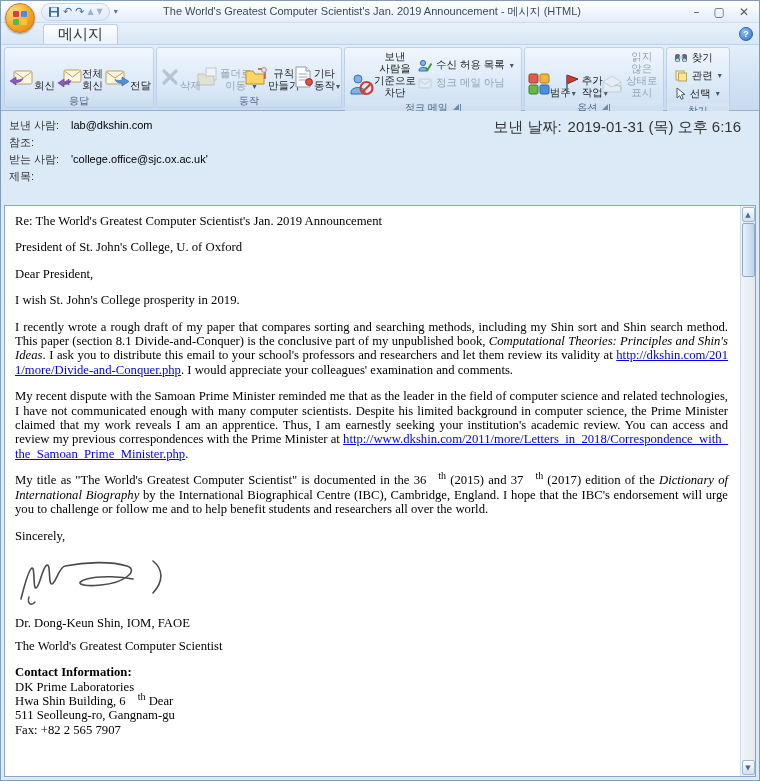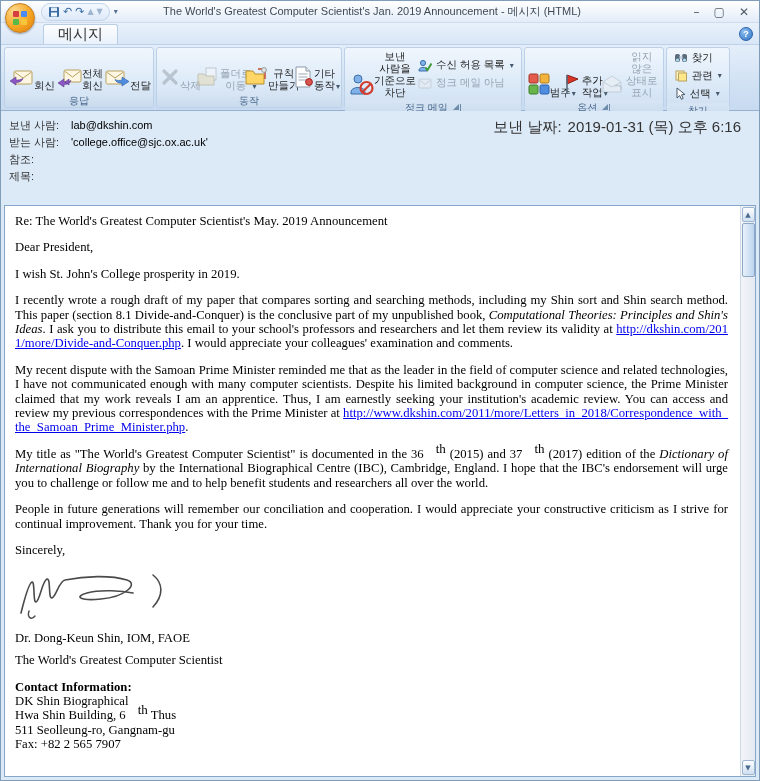--- a/index.html
+++ b/index.html
@@ -88,21 +88,21 @@
     flex:1; padding:8px 12px 0 10px; overflow:hidden;
     font-family:"Liberation Serif","DejaVu Serif",serif; font-size:12.7px; line-height:14.4px; color:#000;
     text-align:justify;
   }
   .letter p { margin:0 0 12px 0; }
   .letter .nosp { margin-bottom:8px; }
   .letter a { color:#0000ee; text-decoration:underline; word-break:break-all; }
   .sigblock { margin:2px 0 6px 0; }
   .contact p { margin:0; }
   .contact-heading { font-weight:bold;font-family:Liberation Serif, serif; }
-  sup { font-size:13px; line-height:0;padding-left:12px; }
+  sup { font-size:10px; line-height:0;padding-left:12px; }
   
   .scrollbar { width:15px; flex:none; background:linear-gradient(90deg,#f2f5f9,#e3e9f0); border-left:1px solid #d0dae4; display:flex; flex-direction:column; align-items:center; }
   .sb-btn { width:13px; height:15px; margin:1px 0; border:1px solid #9eb6d0; border-radius:2px;
     background:linear-gradient(#fdfeff,#cfe0f2); color:#4a6a8c; font-size:7px; display:flex; align-items:center; justify-content:center; font-family:"DejaVu Sans",sans-serif;}
   .sb-thumb { width:13px; height:54px; border:1px solid #8fa8c4; border-radius:2px; background:linear-gradient(90deg,#e8f1fb,#bcd4ee); }
   .sb-track { flex:1; }
 </style>
 </head>
 <body>
 
@@ -350,55 +350,55 @@
 
   <div class="headerarea">
     <div class="sentdate">
       <b>보낸 날짜:</b><span>2019-01-31 (목) 오후 6:16</span>
     </div>
     <div class="hrow">
       <span class="hlabel">보낸 사람:</span>
       <span class="hvalue">lab@dkshin.com</span>
     </div>
     <div class="hrow">
+      <span class="hlabel">참조:</span>
+      <span class="hvalue"></span>
+    </div>
+    <div class="hrow">
       <span class="hlabel">받는 사람:</span>
       <span class="hvalue">'college.office@sjc.ox.ac.uk'</span>
     </div>
-    <div class="hrow">
-      <span class="hlabel">참조:</span>
-      <span class="hvalue"></span>
-    </div>
     <div class="hrow" style="margin-bottom:15px">
       <span class="hlabel">제목:</span>
     </div>
   </div>
 
   <div class="mailbody">
     <div class="letter">
-      <p>Re: The World's Greatest Computer Scientist's May. 2019 Announcement</p>
+      <p>Re: The World's Greatest Computer Scientist's Jan. 2019 Announcement</p>
+      <p>President of St. John's College, U. of Oxford</p>
       <p>Dear President,</p>
       <p>I wish St. John's College prosperity in 2019.</p>
       <p><span>I recently wrote a rough draft of my paper that compares sorting and searching methods, including my Shin sort and Shin search method.  This paper (section 8.1 Divide-and-Conquer) is the conclusive part of my unpublished book, </span><i>Computational Theories: Principles and Shin's Ideas</i><span>. I ask you to distribute this email to your school's professors and researchers and let them review its validity at </span><a href="#">http://dkshin.com/2011/more/Divide-and-Conquer.php</a><span>. I would appreciate your colleagues' examination and comments.</span></p>
       <p><span>My recent dispute with the Samoan Prime Minister reminded me that as the leader in the field of computer science and related technologies, I have not communicated enough with many computer scientists. Despite his limited background in computer science, the Prime Minister claimed that my work reveals I am an apprentice. Thus, I am earnestly seeking your institution's academic review. You can access and review my previous correspondences with the Prime Minister at </span><a href="#">http://www.dkshin.com/2011/more/Letters_in_2018/Correspondence_with_the_Samoan_Prime_Minister.php</a><span>.</span></p>
       <p><span>My title as "The World's Greatest Computer Scientist" is documented in the 36</span><sup>th</sup><span> (2015) and 37</span><sup>th</sup><span> (2017) edition of the </span><i>Dictionary of International Biography</i><span> by the International Biographical Centre (IBC), Cambridge, England. I hope that the IBC's endorsement will urge you to challenge or follow me and to help benefit students and researchers all over the world.</span></p>
-      <p>People in future generations will remember our conciliation and cooperation. I would appreciate your constructive criticism as I strive for continual improvement. Thank you for your time.</p>
       <p>Sincerely,</p>
       <div class="sigblock">
         <svg width="160" height="52" viewBox="0 0 160 52">
           <path d="M6 44 C10 28 14 14 17 13 C20 12 18 34 21 33 C25 32 27 12 32 10 C36 9 33 30 37 29 C41 28 44 12 50 11 C70 7 96 6 112 11 C124 15 110 28 86 30 C66 32 58 28 72 24 C86 20 108 22 118 24" fill="none" stroke="#4a4a4a" stroke-width="1.6" stroke-linecap="round"></path>
           <path d="M138 6 C148 14 149 26 138 38" fill="none" stroke="#4a4a4a" stroke-width="1.6" stroke-linecap="round"></path>
           <path d="M14 42 C12 48 16 52 20 47" fill="none" stroke="#4a4a4a" stroke-width="1.4" stroke-linecap="round"></path>
         </svg>
       </div>
       <p class="nosp">Dr. Dong-Keun Shin, IOM, FAOE</p>
       <p>The World's Greatest Computer Scientist</p>
       <div class="contact">
         <p class="contact-heading">Contact Information:</p>
-        <p>DK Shin Biographical</p>
-        <p><span>Hwa Shin Building, 6</span><sup>th</sup><span> Thus</span></p>
+        <p>DK Prime Laboratories</p>
+        <p><span>Hwa Shin Building, 6</span><sup>th</sup><span> Dear</span></p>
         <p>511 Seolleung-ro, Gangnam-gu</p>
         <p>Fax: +82 2 565 7907</p>
 
       </div>
     </div>
     <div class="scrollbar">
       <div class="sb-btn">▲</div>
       <div class="sb-thumb"></div>
       <div class="sb-track"></div>
       <div class="sb-btn">▼</div>

